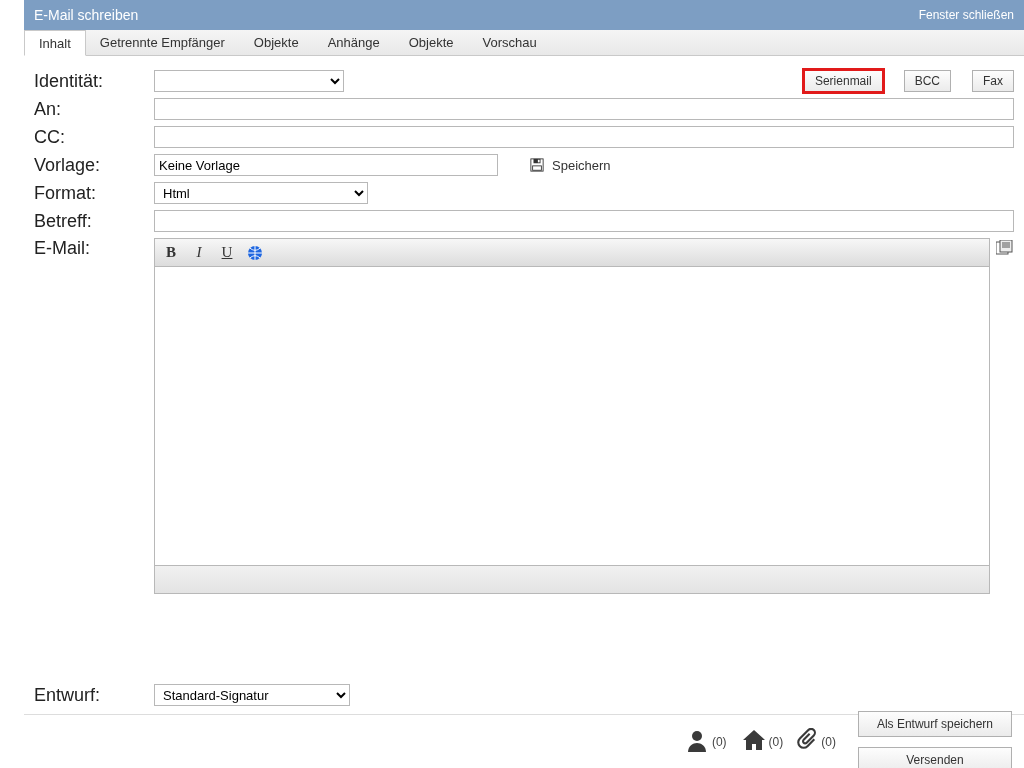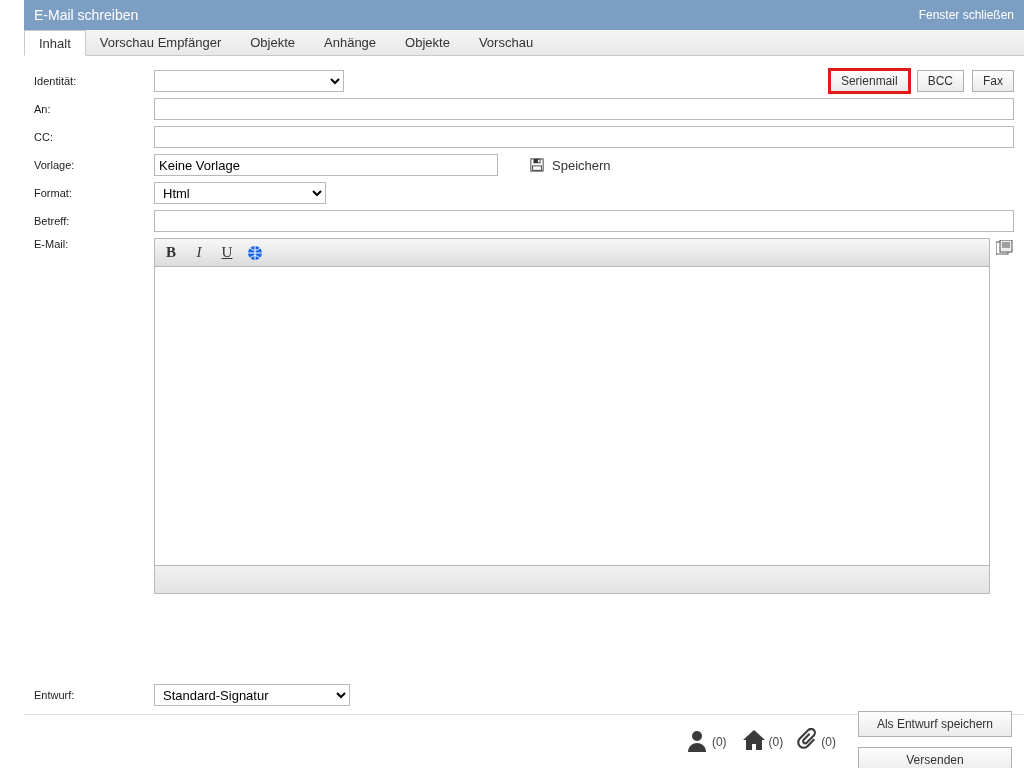--- a/index.html
+++ b/index.html
@@ -5,25 +5,25 @@
   * { box-sizing: border-box; }
   html, body { margin:0; padding:0; font-family: Arial, Helvetica, sans-serif; font-size:13px; color:#333; background:#fff; }
   .window { width:1024px; height:768px; display:flex; flex-direction:column;padding-left:24px; }
   .titlebar { height:30px; background:#7d9ec3; color:#fff; display:flex; align-items:center; justify-content:space-between; padding:0 10px; font-size:14px; }
   .titlebar .close { font-size:12px; cursor:pointer; }
   .tabs { height:26px; background:linear-gradient(#f5f5f5,#e8e8e8); border-bottom:1px solid #c9c9c9; display:flex; align-items:stretch; padding-left:0; }
   .tab { padding:0 14px; line-height:25px; font-size:13px; color:#333; cursor:pointer; border-right:1px solid transparent; }
   .tab.active { background:#fff; border:1px solid #c9c9c9; border-bottom:1px solid #fff; margin-bottom:-1px; }
   .content { flex:1; padding:14px 10px 6px 10px; display:flex; flex-direction:column; overflow:hidden; }
   .row { display:flex; align-items:center; margin-bottom:6px; }
-  .label { width:120px; flex:none; color:#222; font-size:11px; }
+  .label { width:120px; flex:none; color:#222; font-size:18px; }
   .field-area { flex:1; display:flex; align-items:center; gap:8px; }
   select, input[type=text] { border:1px solid #b8b8b8; height:22px; padding:0 4px; font-size:13px; background:#fff; }
   select { appearance:auto; }
-  .top-buttons { margin-left:auto; display:flex; gap:8px; }
+  .top-buttons { margin-left:auto; display:flex; gap:21px; }
   .btn { border:1px solid #b0b0b0; background:linear-gradient(#fdfdfd,#ebebeb); height:22px; padding:0 10px; font-size:12px; color:#333; cursor:pointer; display:inline-flex; align-items:center; }
   .btn.highlight-red { outline:3px solid #e11a1a; outline-offset:-1px; }
   .save-icon { width:14px; height:14px; display:inline-block; }
   .editor-wrap { flex:1; display:flex; gap:6px; min-height:0; }
   .editor-col { flex:1; display:flex; flex-direction:column; border:0; }
   .toolbar { background:linear-gradient(#f7f7f7,#dcdcdc); border:1px solid #b8b8b8; border-bottom:0; height:28px; display:flex; align-items:center; padding:0 6px; gap:8px; }
   .tb-btn { width:20px; height:20px; display:flex; align-items:center; justify-content:center; font-family:"Times New Roman", serif; font-size:15px; cursor:pointer; border-radius:2px; }
   .editor-body { flex:1; background:#fff; border:1px solid #b8b8b8; min-height:300px; }
   .editor-footer { height:28px; background:linear-gradient(#f1f1f1,#e3e3e3); border:1px solid #b8b8b8; border-top:0; }
   .side-icon { width:18px; padding-top:2px; }
@@ -39,21 +39,21 @@
 <body>
 
 <div class="window">
   <div class="titlebar">
     <span>E-Mail schreiben</span>
     <span class="close">Fenster schließen</span>
   </div>
 
   <div class="tabs">
     <div class="tab active">Inhalt</div>
-    <div class="tab">Vorschau Empfänger</div>
+    <div class="tab">Getrennte Empfänger</div>
     <div class="tab">Objekte</div>
     <div class="tab">Anhänge</div>
     <div class="tab">Objekte</div>
     <div class="tab">Vorschau</div>
   </div>
 
   <div class="content">
 
     <div class="row">
       <div class="label">Identität:</div>
@@ -94,21 +94,21 @@
               <rect x="3" y="9" width="10" height="5" fill="none" stroke="#333"></rect>
             </svg>
         </span>
         <span style="cursor:pointer">Speichern</span>
       </div>
     </div>
 
     <div class="row">
       <div class="label">Format:</div>
       <div class="field-area">
-          <select style="width:172px"><option>Html</option></select>
+          <select style="width:214px"><option>Html</option></select>
         </div>
     </div>
 
     <div class="row">
       <div class="label">Betreff:</div>
       <div class="field-area">
           <input type="text" style="width: 100%;" value="">
         </div>
     </div>
 

